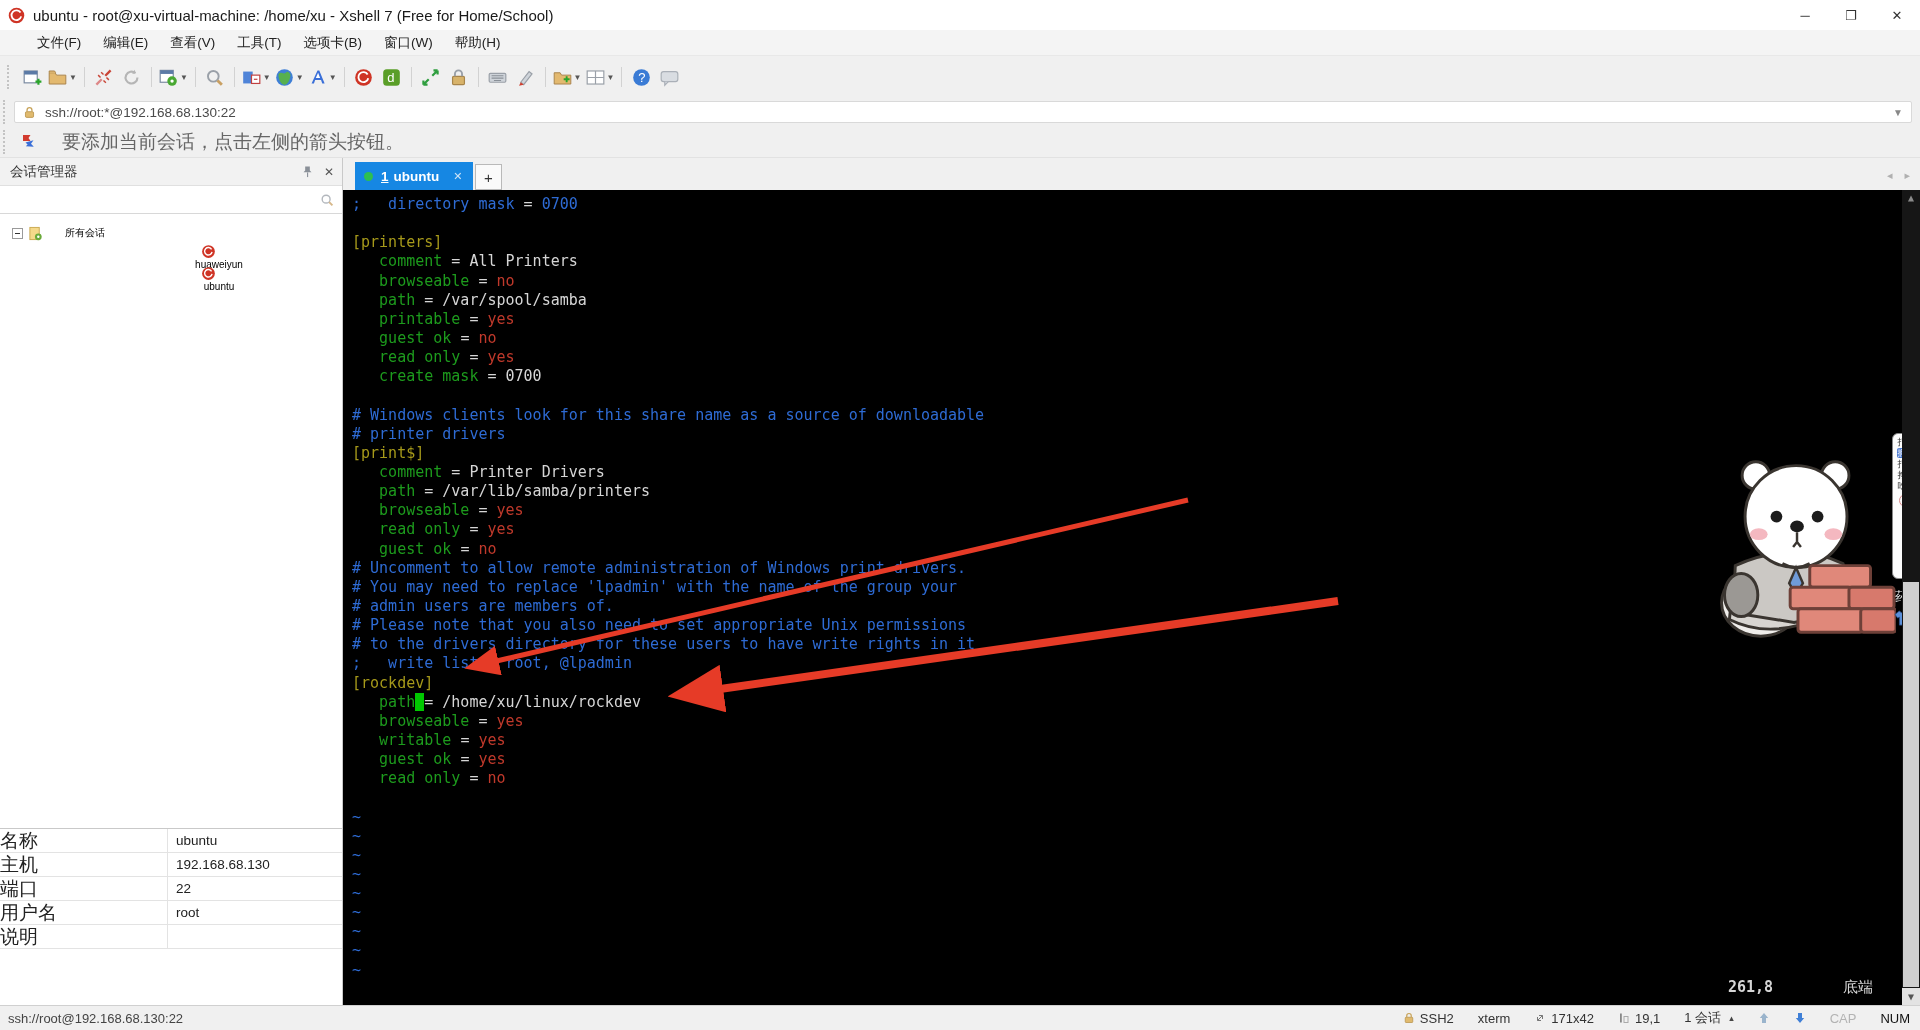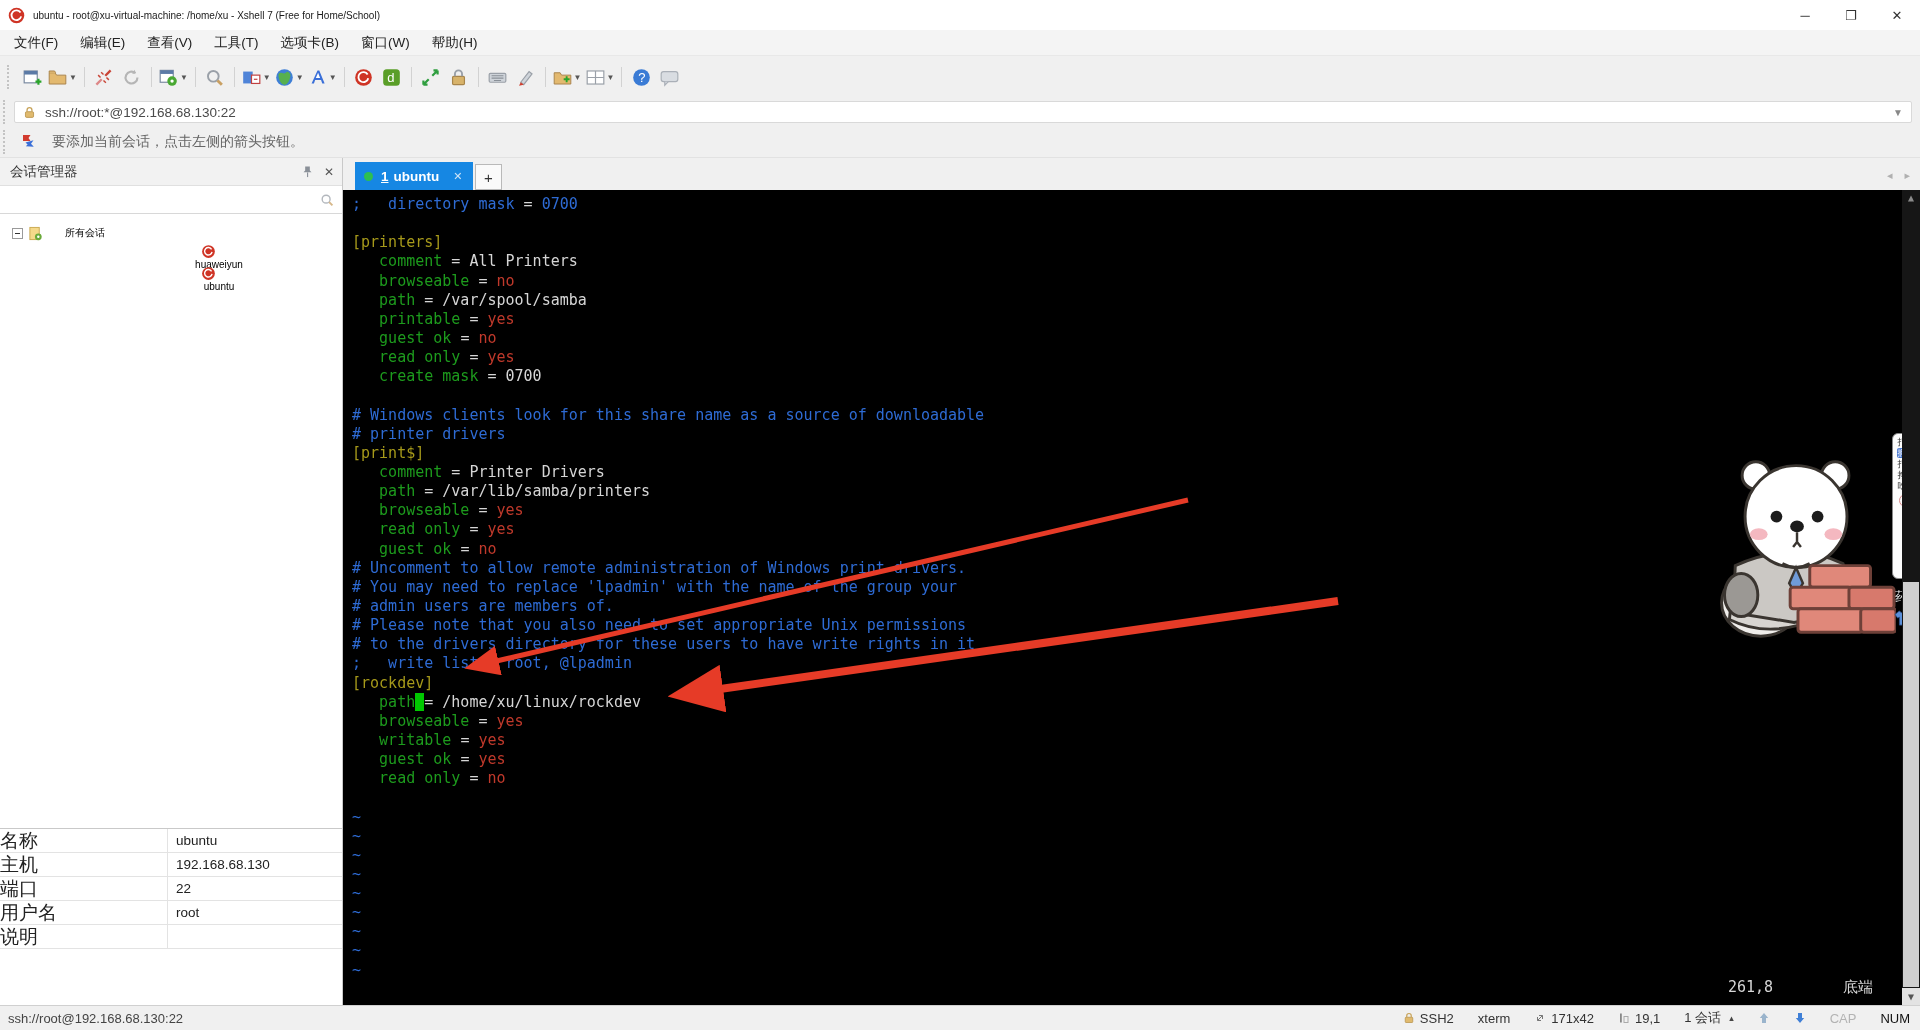--- a/index.html
+++ b/index.html
@@ -2,26 +2,26 @@
 <html><head>
 <meta charset="utf-8">
 <style>
   * { margin:0; padding:0; box-sizing:border-box; }
   html,body { width:1920px; height:1030px; overflow:hidden; }
   body { font-family:"Liberation Sans", sans-serif; font-size:13px; color:#333; background:#fff; }
   .app { position:relative; width:1920px; height:1030px; display:flex; flex-direction:column; background:#fff; }
 
   
   .titlebar { height:30px; background:#fff; display:flex; align-items:center; padding-left:8px; flex:0 0 auto; }
-  .titlebar .apptitle { margin-left:8px; font-size:10px; color:#1a1a1a; }
+  .titlebar .apptitle { margin-left:8px; font-size:15px; color:#1a1a1a; }
   .wincontrols { margin-left:auto; display:flex; height:30px; }
   .wbtn { width:46px; height:30px; display:flex; align-items:center; justify-content:center; font-size:13px; color:#333; cursor:default; }
 
   
-  .menubar { height:26px; background:#f4f4f4; display:flex; align-items:center; padding-left:4px; gap:2px; flex:0 0 auto; border-bottom:1px solid #e8e8e8; }
+  .menubar { height:26px; background:#f4f4f4; display:flex; align-items:center; padding-left:27px; gap:2px; flex:0 0 auto; border-bottom:1px solid #e8e8e8; }
   .menuitem { padding:3px 10px; color:#222; font-size:13.5px; }
 
   
   .toolbar { height:42px; background:#f0f0f0; display:flex; align-items:center; padding-left:4px; flex:0 0 auto; }
   .grip { width:6px; height:24px; border-left:2px dotted #c3c3c3; margin:0 5px 0 3px; }
   .tbgroup { display:flex; align-items:center; }
   .tbsep { width:1px; height:20px; background:#d2d2d2; margin:0 5px; }
   .tbbtn { height:28px; min-width:28px; display:flex; align-items:center; justify-content:center; border-radius:2px; padding:0 2px; }
   .tbbtn svg { width:19px; height:19px; }
   .dd { font-size:8px; color:#555; margin-left:2px; }
@@ -29,21 +29,21 @@
   
   .addressbar { height:28px; background:#f0f0f0; display:flex; align-items:center; padding-right:8px; flex:0 0 auto; }
   .addrfield { flex:1; height:22px; background:#fff; border:1px solid #d9d9d9; border-radius:2px; display:flex; align-items:center; padding:0 8px; }
   .addrfield svg { width:13px; height:13px; flex:0 0 auto; }
   .addrtext { margin-left:9px; color:#4a4a4a; font-size:13.5px; }
   .addrdrop { margin-left:auto; color:#888; font-size:10px; }
 
   
   .infobar { height:32px; background:#f0f0f0; display:flex; align-items:center; flex:0 0 auto; border-bottom:1px solid #e2e2e2; }
   .infobar svg { width:16px; height:16px; margin-left:6px; }
-  .infotext { margin-left:16px; color:#666; font-size:14px; }
+  .infotext { margin-left:26px; color:#666; font-size:19px; }
 
   
   .main { flex:1; display:flex; min-height:0; }
 
   
   .sidebar { width:343px; flex:0 0 auto; background:#fff; border-right:1px solid #c9c9c9; display:flex; flex-direction:column; }
   .paneheader { height:28px; background:#f2f2f2; display:flex; align-items:center; padding:0 8px 0 10px; border-bottom:1px solid #e0e0e0; }
   .panetitle { color:#333; font-size:13.5px; }
   .paneicons { margin-left:auto; display:flex; gap:10px; align-items:center; }
   .paneicons svg { width:13px; height:13px; }
@@ -79,21 +79,21 @@
   .tabnav { position:absolute; right:10px; bottom:8px; display:flex; gap:12px; color:#b0b0b0; font-size:11px; }
 
   
   .terminal { flex:1; background:#000; position:relative; overflow:hidden; font-family:"DejaVu Sans Mono", monospace; }
   .tlines { position:absolute; left:0; top:5px; right:18px; padding-left:9px; }
   .tline { height:19.15px; line-height:19.15px; font-size:15px; white-space:pre; }
   .tc { color:#2e6bd4; } .ts { color:#a6991a; } .tk { color:#1d9b1d; }
   .tv { color:#d6d6d6; } .tr { color:#c0392b; }
   .tcur { background:#00c800; color:#000; }
   .ruler { position:absolute; top:788px; left:0; right:18px; height:19px; line-height:19px; font-size:15px; color:#d6d6d6; }
-  .rulerpos { position:absolute; left:1385px; }
+  .rulerpos { position:absolute; left:1385px;font-weight:bold; }
   .rulerflag { position:absolute; left:1500px; }
 
   
   .tscroll { position:absolute; right:0; top:0; width:18px; bottom:0; background:#161616; }
   .tsup { position:absolute; top:2px; left:0; width:18px; text-align:center; color:#8a8a8a; font-size:10px; }
   .tsthumb { position:absolute; left:1px; width:16px; top:392px; height:405px; background:#cfcfcf; }
   .tsdownbox { position:absolute; bottom:0; left:0; width:18px; height:17px; background:#e3e3e3; text-align:center; color:#555; font-size:10px; line-height:17px; }
 
   .arrows { position:absolute; left:0; top:0; pointer-events:none; }
 

